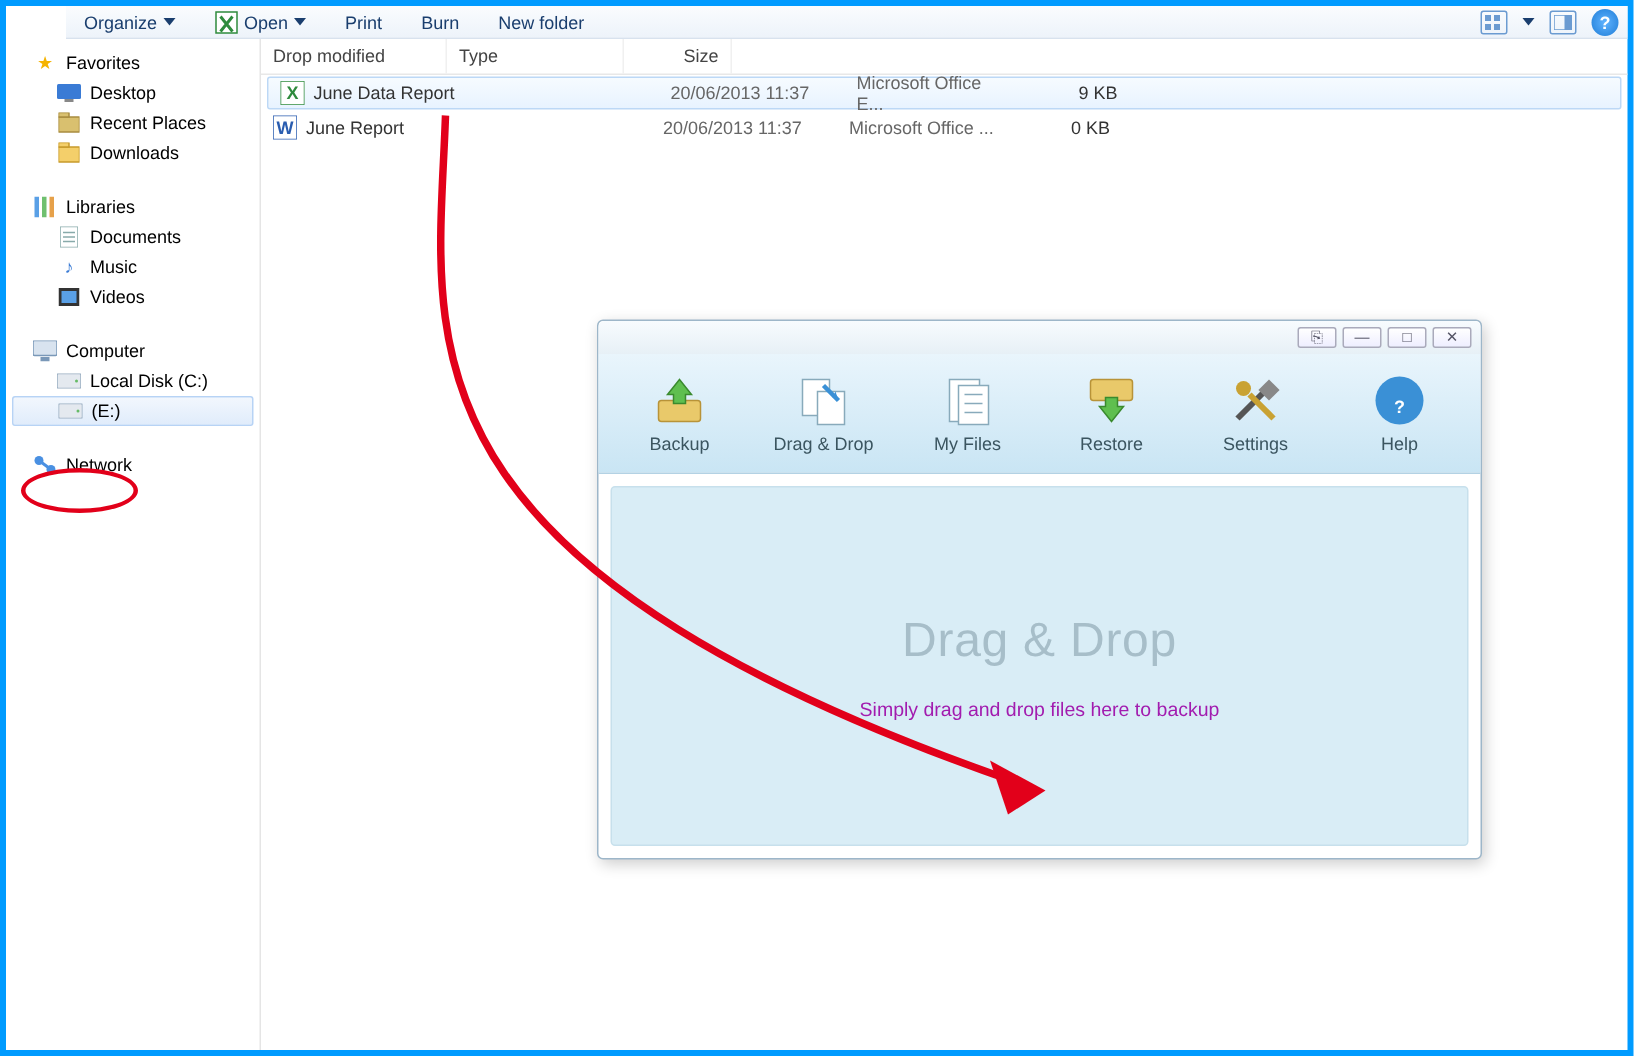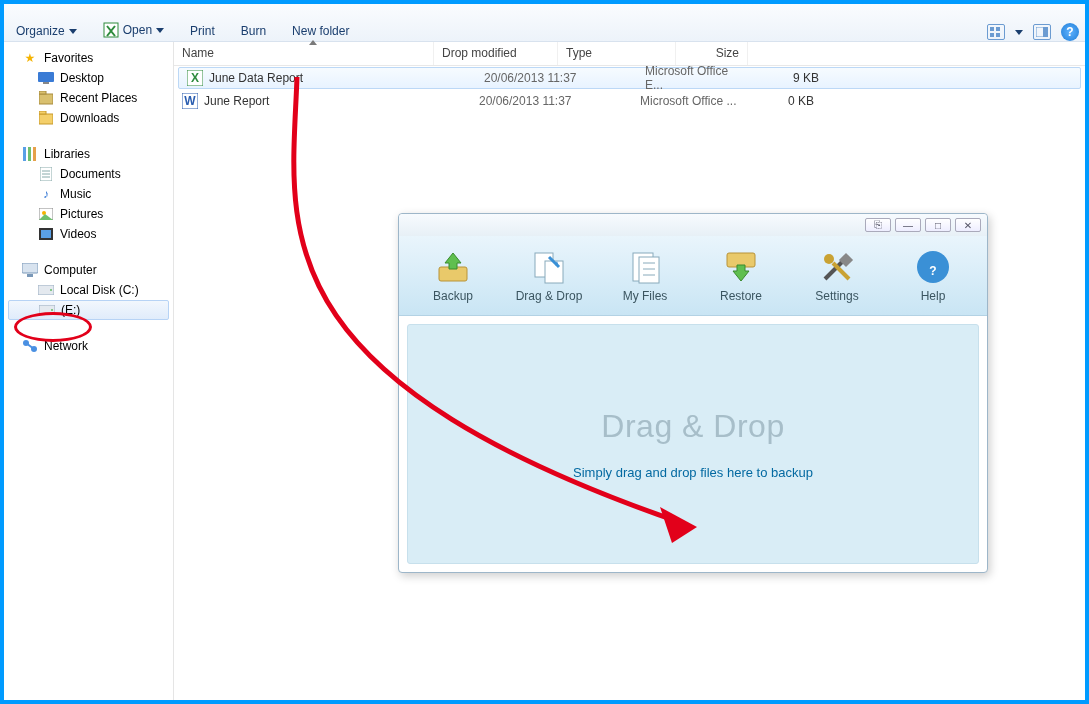--- a/index.html
+++ b/index.html
@@ -1,51 +1,51 @@
 <!DOCTYPE html>
 <html><head>
 <meta charset="utf-8">
 <style>
 * { box-sizing: border-box; font-family: "Segoe UI", Tahoma, sans-serif; font-size: 12px; }
 body { margin: 0; background: #009bff; padding: 4px; width: 1089px; height: 704px; overflow: hidden; position: relative; }
 .win { background: #fff; width: 100%; height: 100%; display: flex; flex-direction: column; }
-.toolbar { display: flex; align-items: flex-end; height: 38px; background: linear-gradient(#fafcfe,#edf3fa); border-bottom: 1px solid #d8e2ee; padding: 0 6px; gap: 14px; }
+.toolbar { display: flex; align-items: center; height: 22px; background: linear-gradient(#fafcfe,#edf3fa); border-bottom: 1px solid #d8e2ee; padding: 0 6px; gap: 14px; margin-left: 40px; }
 .tbtn { display: inline-flex; align-items: center; gap: 4px; color: #1a3e6e; cursor: default; padding: 3px 6px; }
 .arrow-down { width: 0; height: 0; border-left: 4px solid transparent; border-right: 4px solid transparent; border-top: 5px solid #1a3e6e; }
 .toolbar-right { margin-left: auto; display: flex; gap: 10px; align-items: center; }
 .tr-icon { width: 18px; height: 16px; border: 1px solid #6b9bd1; border-radius: 2px; display: flex; align-items: center; justify-content: center; }
 .body { flex: 1; display: flex; }
 .nav { width: 170px; border-right: 1px solid #e5e5e5; padding: 6px 0; }
 .nav-group { margin-bottom: 16px; }
 .nav-head, .nav-item { display: flex; align-items: center; gap: 6px; padding: 2px 8px 2px 18px; height: 20px; cursor: default; }
 .nav-item { padding-left: 34px; }
 .nav-item.selected { background: linear-gradient(#f2f7fd,#e0ecfb); border: 1px solid #b7d3f5; border-radius: 2px; margin: 0 4px; padding-left: 30px; }
 .nico { width: 16px; height: 16px; display: inline-flex; align-items: center; justify-content: center; font-size: 12px; }
 .content { flex: 1; position: relative; }
 .colhead { display: flex; height: 24px; border-bottom: 1px solid #e8e8e8; color: #444; }
 .colhead > div { padding: 4px 8px; border-right: 1px solid #f0f0f0; position: relative; }
 .c-name { width: 260px; } .c-date { width: 124px; } .c-type { width: 118px; } .c-size { width: 72px; text-align: right; }
 .sort-arrow { position: absolute; left: 52%; top: -2px; width: 0; height: 0; border-left: 4px solid transparent; border-right: 4px solid transparent; border-bottom: 5px solid #7a7a7a; }
 .row { display: flex; align-items: center; height: 22px; color: #333; }
 .row > div { padding: 0 8px; }
-.row .c-type, .row .c-date { color: #666; margin-left: 37px; }
+.row .c-type, .row .c-date { color: #666; }
 .row.selected { background: linear-gradient(#f6fbff,#e8f3ff); border: 1px solid #bcd8f6; border-radius: 2px; margin: 1px 4px; }
 .row .c-name { display: flex; align-items: center; gap: 6px; }
 
 
 .bkwin { position: absolute; left: 398px; top: 213px; width: 590px; background: #fff; border: 1px solid #9db6c9; border-radius: 4px; box-shadow: 2px 3px 10px rgba(0,0,0,0.2); }
 .bkbar { height: 22px; background: linear-gradient(#f7fbfe,#e7f0f6); border-top-left-radius: 4px; border-top-right-radius: 4px; display: flex; justify-content: flex-end; align-items: center; gap: 4px; padding: 0 6px; }
 .bkbar-btn { width: 26px; height: 14px; border: 1px solid #aab; border-radius: 2px; display: flex; align-items: center; justify-content: center; font-size: 10px; color: #556; background: linear-gradient(#fff,#eef); }
 .bktoolbar { height: 80px; background: linear-gradient(#e9f5fc,#c9e5f4); border-bottom: 1px solid #b3d2e4; display: flex; align-items: center; justify-content: space-around; padding: 4px 6px; }
 .bktb { display: flex; flex-direction: column; align-items: center; gap: 4px; width: 76px; cursor: default; }
 .bktb .lab { color: #3b5560; font-size: 12px; }
 .bkicon { width: 36px; height: 36px; display: flex; align-items: center; justify-content: center; }
 .droparea { height: 240px; background: #d9edf6; margin: 8px; border-radius: 3px; display: flex; flex-direction: column; align-items: center; justify-content: center; gap: 20px; border: 1px solid #c7e0ec; }
 .droparea .big { font-size: 32px; color: #a7bec9; font-weight: 300; letter-spacing: .5px; }
-.droparea .sub { font-size: 13px; color: #0369a1; }
+.droparea .sub { font-size: 13px; color: #a21caf; }
 
 
 .thumb { position: absolute; left: 232px; top: 220px; width: 106px; height: 100px; background: linear-gradient(#f1faff,#e0efff); border: 1px solid #cfe5fb; border-radius: 3px; display: flex; align-items: center; justify-content: center; }
 .thumb svg { width: 72px; height: 72px; }
 .circ { position: absolute; left: 14px; top: 312px; width: 78px; height: 30px; border: 3px solid #e2001a; border-radius: 50%/50%; pointer-events: none; }
 .arrow-svg { position: absolute; left: 242px; top: 75px; pointer-events: none; }
 .help-circle { width:18px;height:18px;border-radius:50%;background:radial-gradient(#5fb3ff,#1e7cd6);color:#fff;display:flex;align-items:center;justify-content:center;font-weight:bold;font-size:12px; }
 </style>
 </head>
 <body>
@@ -144,30 +144,20 @@
             </span>
             <span>Documents</span>
           </div>
         <div class="nav-item">
             <span class="nico" style="color:#3a7bd5">♪</span>
             <span>Music</span>
           </div>
         <div class="nav-item">
             <span class="nico">
               <svg width="14" height="12">
-                <rect width="14" height="12" fill="#fff" stroke="#888"></rect>
-                <circle cx="5" cy="5" r="2" fill="#f5b301"></circle>
-                <path d="M0 12 L6 6 L14 12 Z" fill="#6fc06f"></path>
-              </svg>
-            </span>
-            <span>Pictures</span>
-          </div>
-        <div class="nav-item">
-            <span class="nico">
-              <svg width="14" height="12">
                 <rect width="14" height="12" fill="#333"></rect>
                 <rect x="2" y="2" width="10" height="8" fill="#5aa0e6"></rect>
               </svg>
             </span>
             <span>Videos</span>
           </div>
       </div>
       <div class="nav-group">
         <div class="nav-head">
             <span class="nico">
@@ -206,21 +196,20 @@
                 <line x1="4" y1="4" x2="12" y2="10" stroke="#4a90e2" stroke-width="2"></line>
               </svg>
             </span>
             <span>Network</span>
           </div>
       </div>
     </div>
 
     <div class="content">
       <div class="colhead">
-        <div class="c-name"><span>Name</span><span class="sort-arrow"></span></div>
         <div class="c-date">Drop modified</div>
         <div class="c-type">Type</div>
         <div class="c-size">Size</div>
       </div>
       <div id="rows">
           <div class="row selected">
             <div class="c-name">
               <span class="nico">
                 <svg width="16" height="16">
                   <rect width="16" height="16" fill="#fff" stroke="#2e8b3d"></rect>

